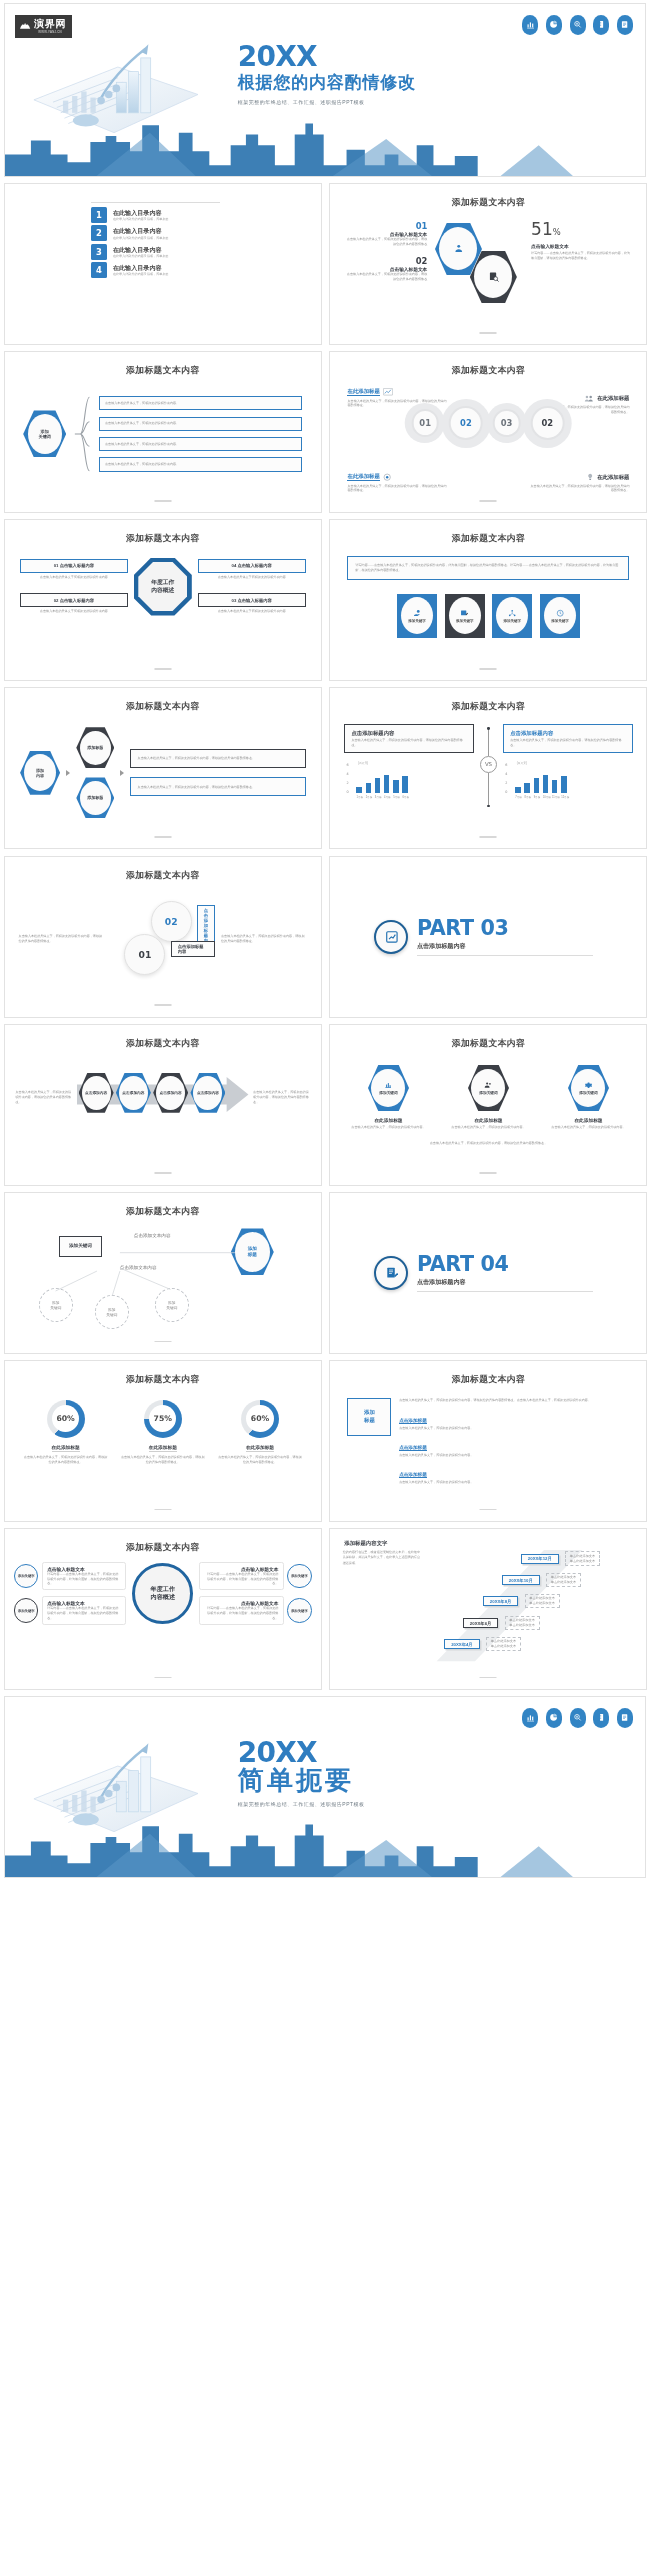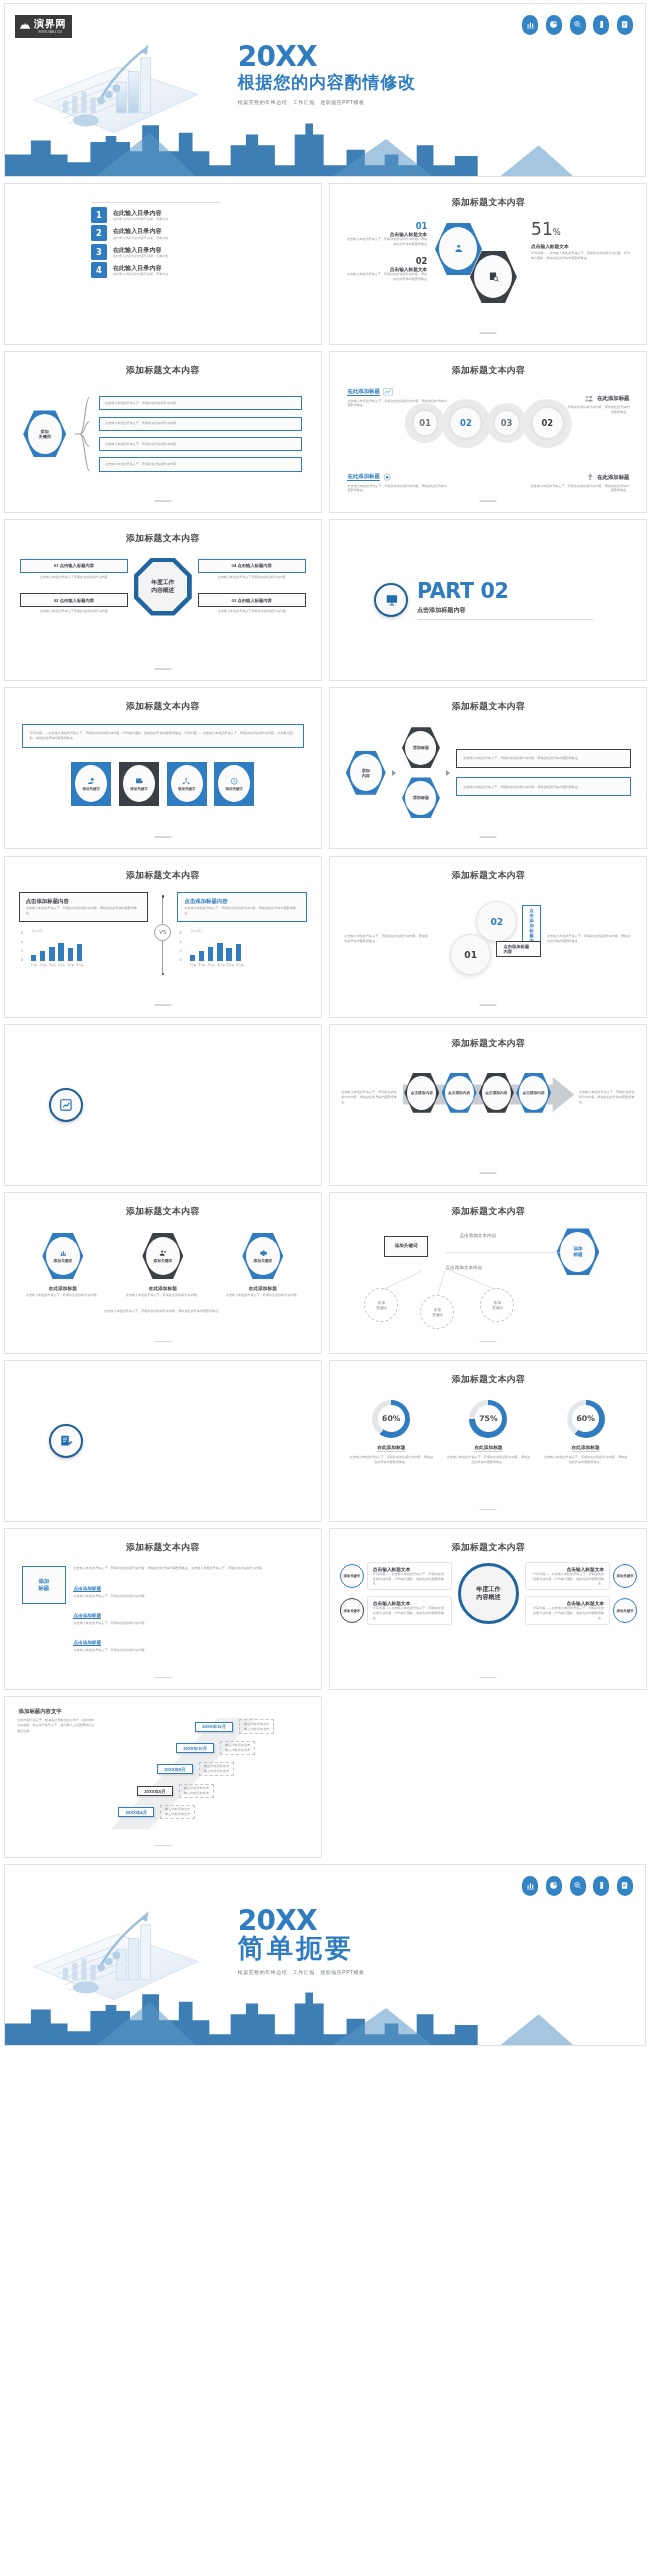--- a/index.html
+++ b/index.html
@@ -431,35 +431,20 @@
           </div>
           <div>
             <div class="obox dk" style="padding:3.1px 4.6px;text-align:center;font-size:4.3px;font-weight:bold;color:#3b3f46;">03 点击输入标题内容</div>
             <div class="tiny" style="text-align:center;margin-top:2.3px;">点击输入本栏的具体文字简明扼要的说明分项内容</div>
           </div>
         </div>
       </div>
       <div class="footdash"></div>
     </div>
 
-    <div class="slide h212">
-      <div class="part-wrap">
-        <div class="part-circ">
-          <svg viewBox="0 0 24 24">
-              <rect x="3" y="4" width="18" height="13" rx="1"></rect>
-              <path d="M12 17v4M8 21h8" stroke="#1f6fb0" stroke-width="1.8"></path>
-            </svg>
-        </div>
-        <div>
-          <div class="part-big">PART 02</div>
-          <div class="part-sub">点击添加标题内容</div>
-          <div class="part-rule"></div>
-        </div>
-      </div>
-    </div>
 
     <div class="slide h212">
       <div class="slide-title">添加标题文本内容</div>
       <div class="obox" style="margin:10.7px 17px 0;padding:6.1px 6.9px;">
         <div class="tiny">详写内容……点击输入本栏的具体文字，简明扼要的说明分项内容，此为概念图解，根据您的具体内容酌情修改。详写内容……点击输入本栏的具体文字，简明扼要的说明分项内容，此为概念图解，根据您的具体内容酌情修改。</div>
       </div>
       <div style="display:flex;justify-content:center;gap:7.7px;margin-top:13.8px;">
         <div class="kw-hex">
           <div class="inner">
             <svg viewBox="0 0 24 24">
@@ -636,20 +621,25 @@
       <div class="footdash"></div>
     </div>
 
     <div class="slide h212">
       <div class="part-wrap">
         <div class="part-circ">
           <svg viewBox="0 0 24 24">
               <rect x="3" y="3" width="18" height="18" rx="2" fill="none" stroke="#1f6fb0" stroke-width="2"></rect>
               <path d="M7 16l4-4 3 2 4-6" fill="none" stroke="#1f6fb0" stroke-width="2"></path>
             </svg>
+        </div>
+        <div>
+          <div class="part-big">PART 03</div>
+          <div class="part-sub">点击添加标题内容</div>
+          <div class="part-rule"></div>
         </div>
       </div>
     </div>
 
     <div class="slide h212">
       <div class="slide-title">添加标题文本内容</div>
       <div style="display:flex;align-items:center;padding:17px 10.7px 0;gap:4.6px;">
         <div style="width:57px;">
           <div class="tiny">点击输入本栏的具体文字，简明扼要的说明分项内容，请根据您的具体内容酌情修改。</div>
         </div>
@@ -754,20 +744,25 @@
     </div>
 
     <div class="slide h212">
       <div class="part-wrap">
         <div class="part-circ">
           <svg viewBox="0 0 24 24">
               <rect x="4" y="3" width="13" height="17" rx="1"></rect>
               <path d="M7 7h7M7 10h7M7 13h5" stroke="#fafafa" stroke-width="1.3"></path>
               <path d="M16 17l5-5 2 2-5 5z" fill="#1f6fb0"></path>
             </svg>
+        </div>
+        <div>
+          <div class="part-big">PART 04</div>
+          <div class="part-sub">点击添加标题内容</div>
+          <div class="part-rule"></div>
         </div>
       </div>
     </div>
 
     <div class="slide h212">
       <div class="slide-title">添加标题文本内容</div>
       <div style="display:flex;justify-content:space-around;margin-top:13.8px;padding:0 12.2px;">
         <div style="width:84px;text-align:center;">
           <div class="donut" style="margin:0 auto;background:conic-gradient(#2f7dc0 0 60%, #e4e7ea 60% 100%);">
             <div class="hole">60%</div>

